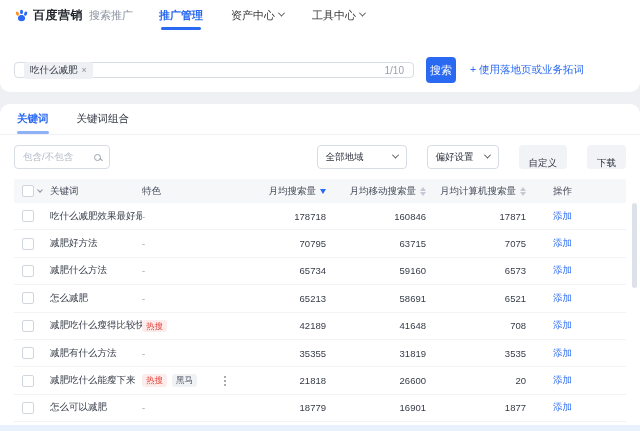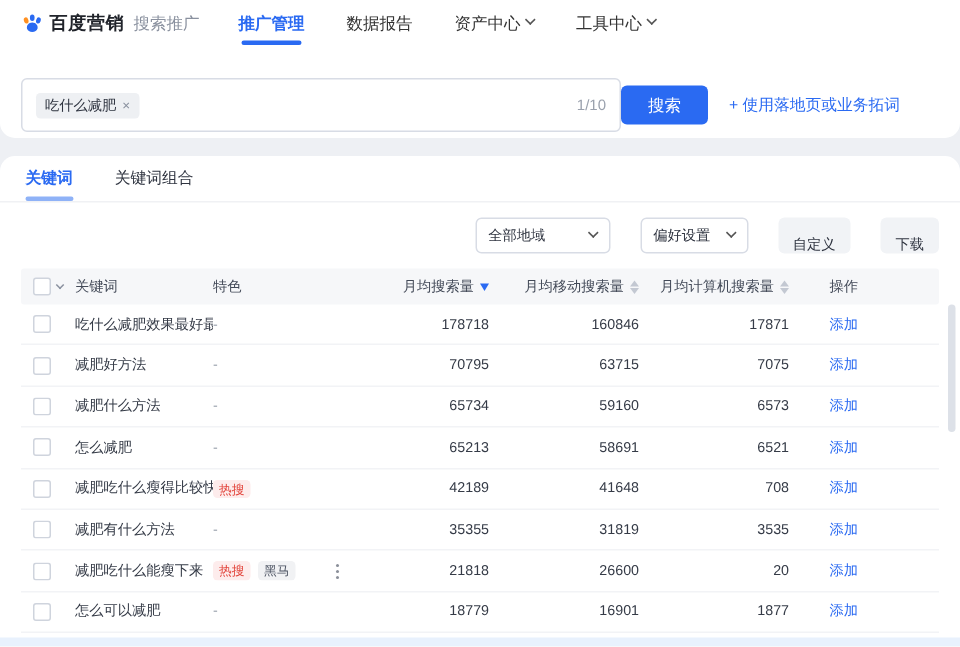--- a/index.html
+++ b/index.html
@@ -32,31 +32,31 @@
     width: 5px; height: 5px; border-right: 1.3px solid #555; border-bottom: 1.3px solid #555;
     transform: rotate(45deg) translate(-1px,-1px); display: inline-block; margin-top: -2px;
   }
 
   
   .search-section {
     background: #fff; padding: 27px 14px 9px; border-radius: 0 0 10px 10px;
     display: flex; align-items: center; height: 62px;
   }
   .kw-input {
-    flex: 0 0 400px; height: 36px; border: 1px solid #d8dce5; border-radius: 4px;
+    flex: 0 0 400px; height: 16px; border: 1px solid #d8dce5; border-radius: 4px;
     display: flex; align-items: center; padding: 0 9px; background: #fff;
   }
   .chip {
     display: flex; align-items: center; gap: 4px; background: #eef0f3;
     border-radius: 3px; padding: 2px 6px; font-size: 9.5px; color: #2f3440;
   }
   .chip .x { color: #8a919f; font-size: 9px; cursor: pointer; }
   .counter { margin-left: auto; font-size: 10px; color: #9aa1ad; }
   .search-btn {
-    width: 58px; height: 26px; background: #2a6af2; color: #fff;
+    margin-left: 12px; width: 30px; height: 26px; background: #2a6af2; color: #fff;
     border: none; border-radius: 4px; font-size: 11px; cursor: pointer;
     font-family: inherit;
   }
   .expand-link { margin-left: 14px; font-size: 10.5px; color: #2a6af2; text-decoration: none; }
 
   
   .card {
     margin-top: 12px; background: #fff; border-radius: 10px 10px 0 0;
     height: 327px; position: relative; overflow: hidden;
   }
@@ -148,23 +148,20 @@
       </svg>
     </span>
     <span class="brand-name">百度营销</span>
     <span class="brand-sub">搜索推广</span>
   </div>
   <div class="nav-items">
     <div class="nav-item active">
       <span>推广管理</span>
     </div>
     <div class="nav-item">
-      <span>数据报告</span>
-    </div>
-    <div class="nav-item">
       <span>资产中心</span>
       <span class="chev"></span>
     </div>
     <div class="nav-item">
       <span>工具中心</span>
       <span class="chev"></span>
     </div>
   </div>
 </div>
 
@@ -181,20 +178,24 @@
 </div>
 
 <div class="card">
 
   <div class="tabs">
     <div class="tab active">关键词</div>
     <div class="tab">关键词组合</div>
   </div>
 
   <div class="filter-row">
+    <div class="contain-input">
+      <span class="ph">包含/不包含</span>
+      <span class="mag"></span>
+    </div>
     <div class="filter-right">
       <div class="select region">
         <span>全部地域</span>
         <span class="chev"></span>
       </div>
       <div class="select pref">
         <span>偏好设置</span>
         <span class="chev"></span>
       </div>
       <button class="gbtn">自定义</button>

